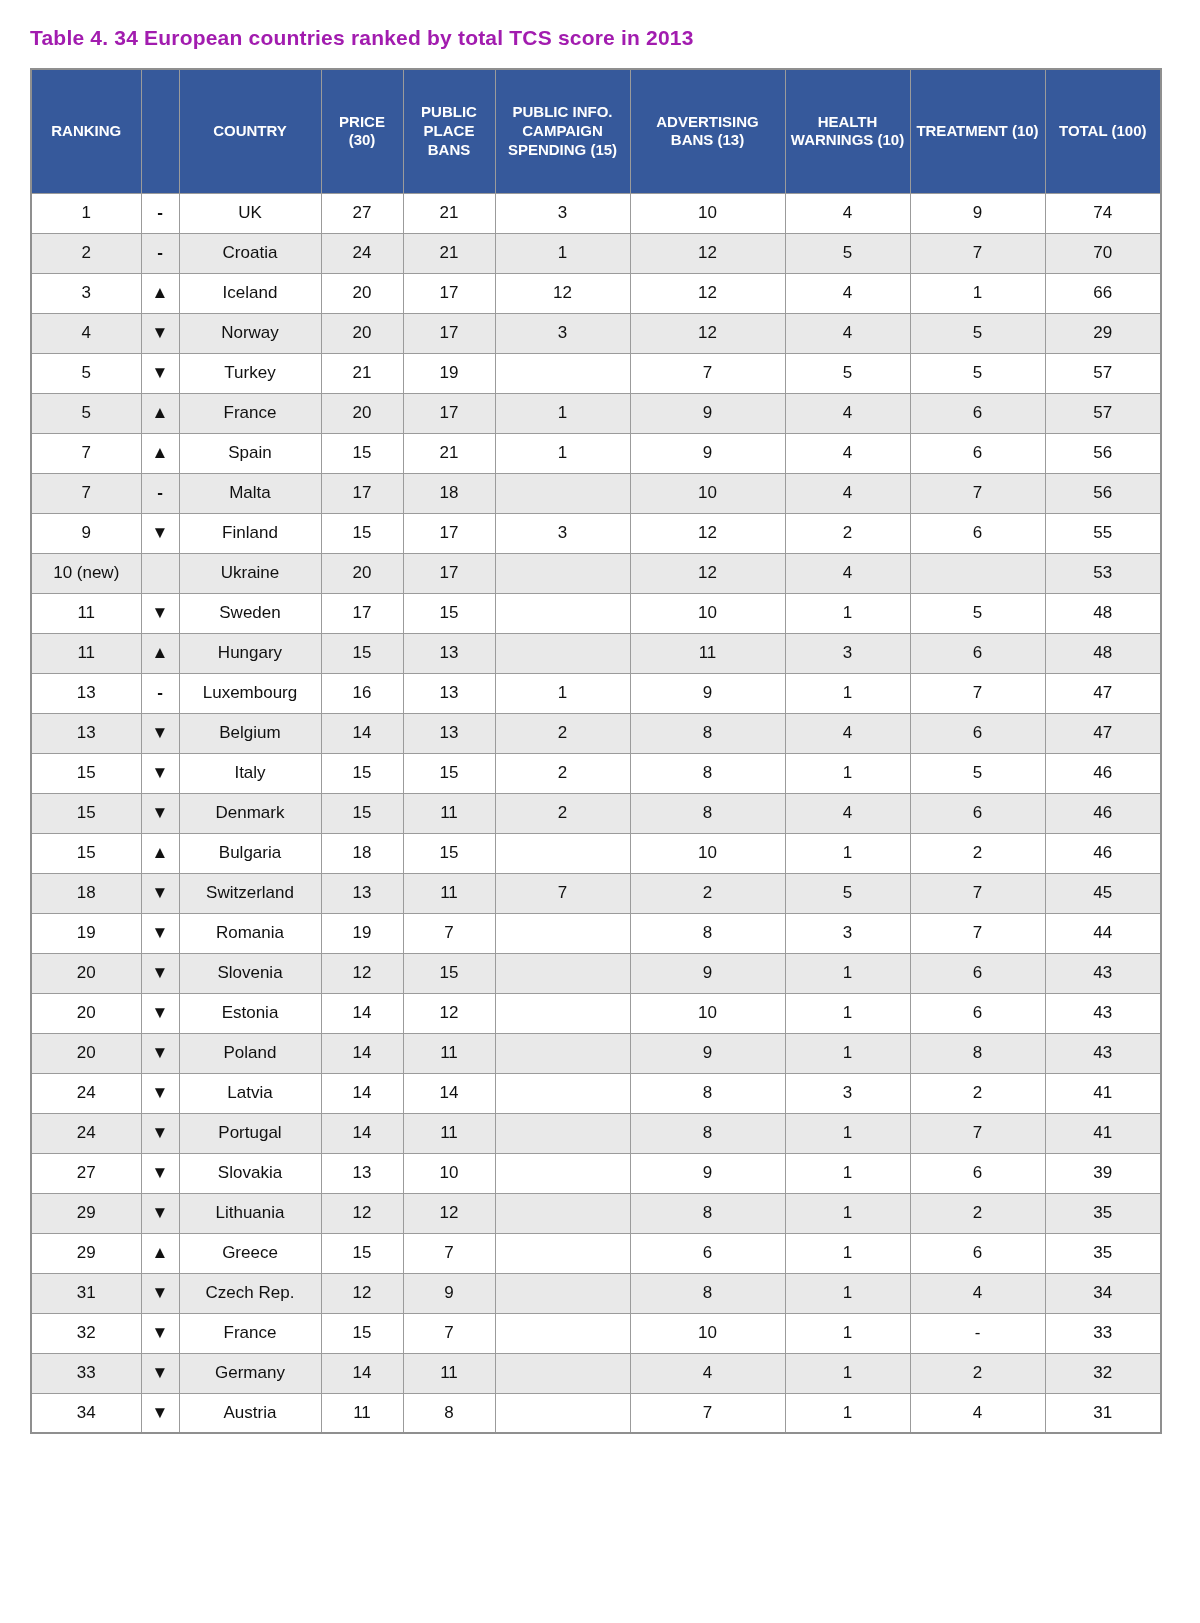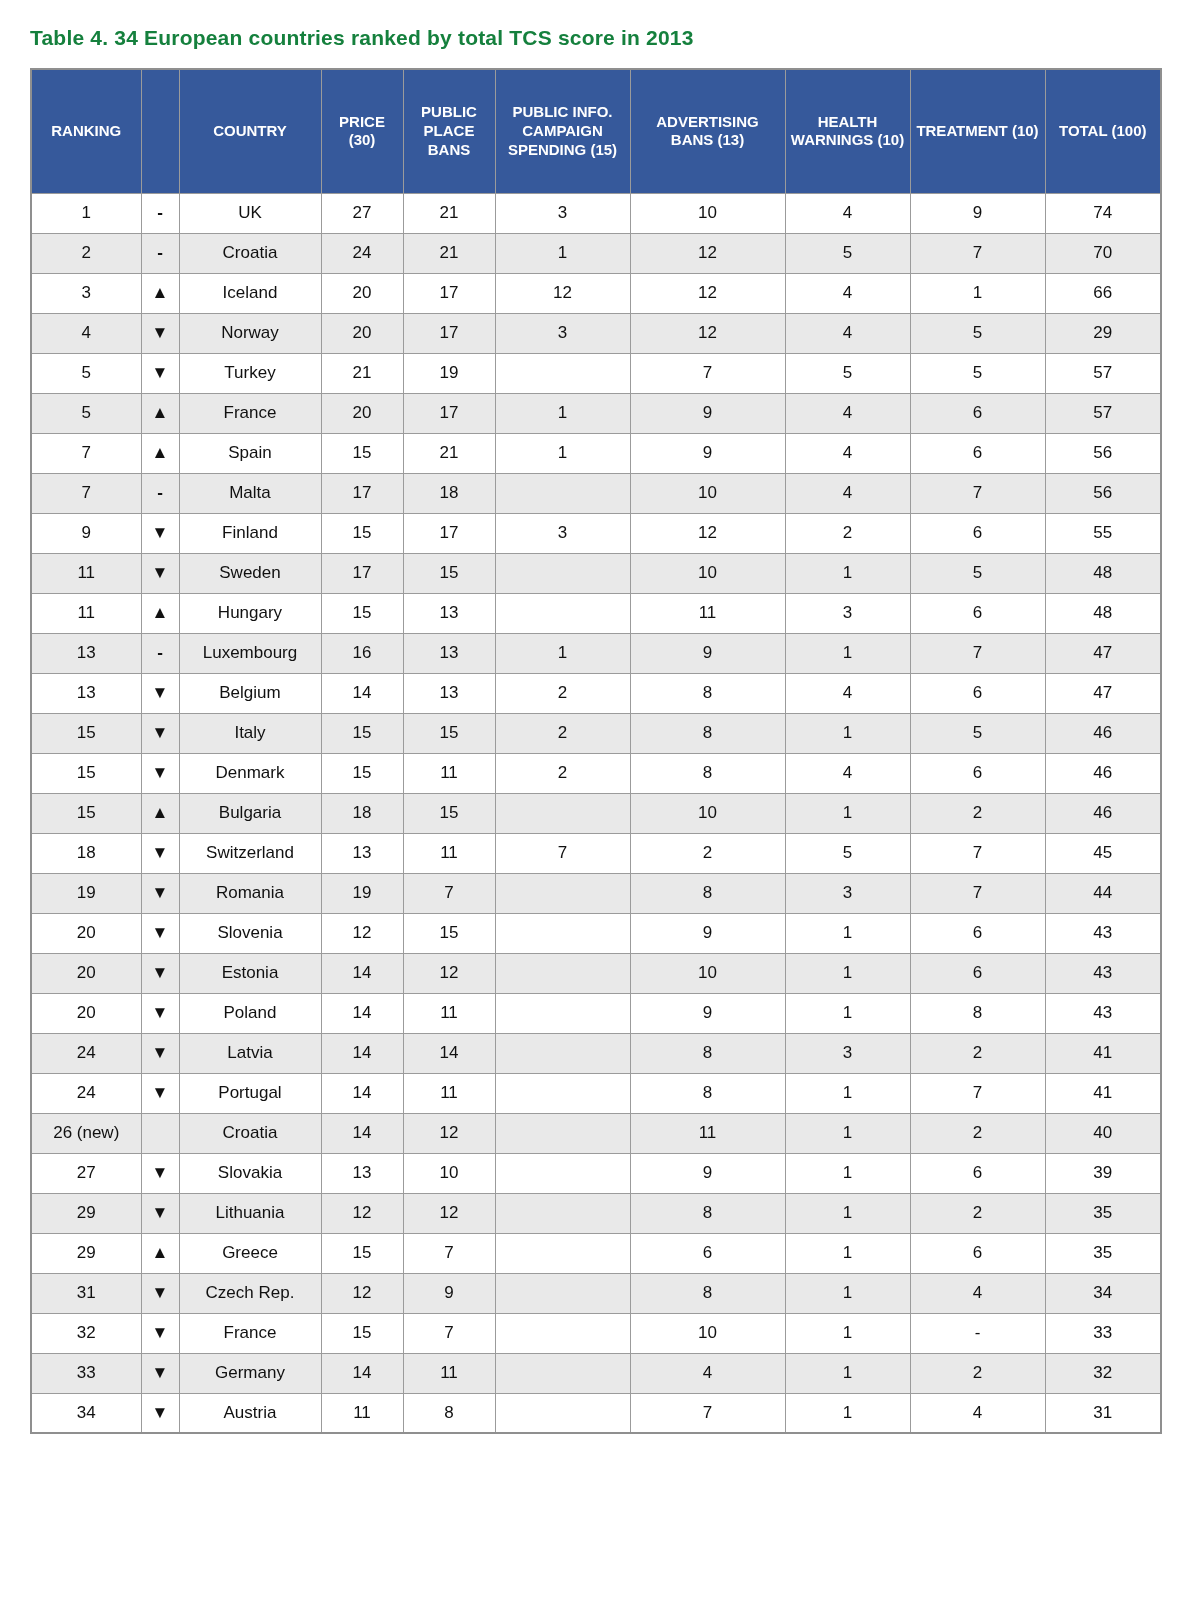--- a/index.html
+++ b/index.html
@@ -18,21 +18,21 @@
     width: 1200px;
     height: 1623px;
     font-family: "Liberation Sans", "DejaVu Sans", sans-serif;
     color: #111;
     overflow: hidden;
   }
   .page { padding: 26px 30px 0 30px; }
   .doc-title {
     font-size: 21px;
     font-weight: bold;
-    color: #15803d;
+    color: #a21caf;
     margin: 0 0 18px 0;
     letter-spacing: 0.2px;
   }
   table.tcs {
     border-collapse: collapse;
     width: 1130px;
     table-layout: fixed;
     border: 2px solid #8F8F8F;
   }
   table.tcs th, table.tcs td {
@@ -199,20 +199,32 @@
           <td>Finland</td>
           <td>15</td>
           <td>17</td>
           <td>3</td>
           <td>12</td>
           <td>2</td>
           <td>6</td>
           <td>55</td>
         </tr>
         <tr>
+          <td>10 (new)</td>
+          <td class="trend trend-none"></td>
+          <td>Ukraine</td>
+          <td>20</td>
+          <td>17</td>
+          <td></td>
+          <td>12</td>
+          <td>4</td>
+          <td></td>
+          <td>53</td>
+        </tr>
+        <tr>
           <td>11</td>
           <td class="trend trend-down">▼</td>
           <td>Sweden</td>
           <td>17</td>
           <td>15</td>
           <td></td>
           <td>10</td>
           <td>1</td>
           <td>5</td>
           <td>48</td>
@@ -365,32 +377,20 @@
           <td>24</td>
           <td class="trend trend-down">▼</td>
           <td>Portugal</td>
           <td>14</td>
           <td>11</td>
           <td></td>
           <td>8</td>
           <td>1</td>
           <td>7</td>
           <td>41</td>
-        </tr>
-        <tr>
-          <td>26 (new)</td>
-          <td class="trend trend-none"></td>
-          <td>Croatia</td>
-          <td>14</td>
-          <td>12</td>
-          <td></td>
-          <td>11</td>
-          <td>1</td>
-          <td>2</td>
-          <td>40</td>
         </tr>
         <tr>
           <td>27</td>
           <td class="trend trend-down">▼</td>
           <td>Slovakia</td>
           <td>13</td>
           <td>10</td>
           <td></td>
           <td>9</td>
           <td>1</td>

